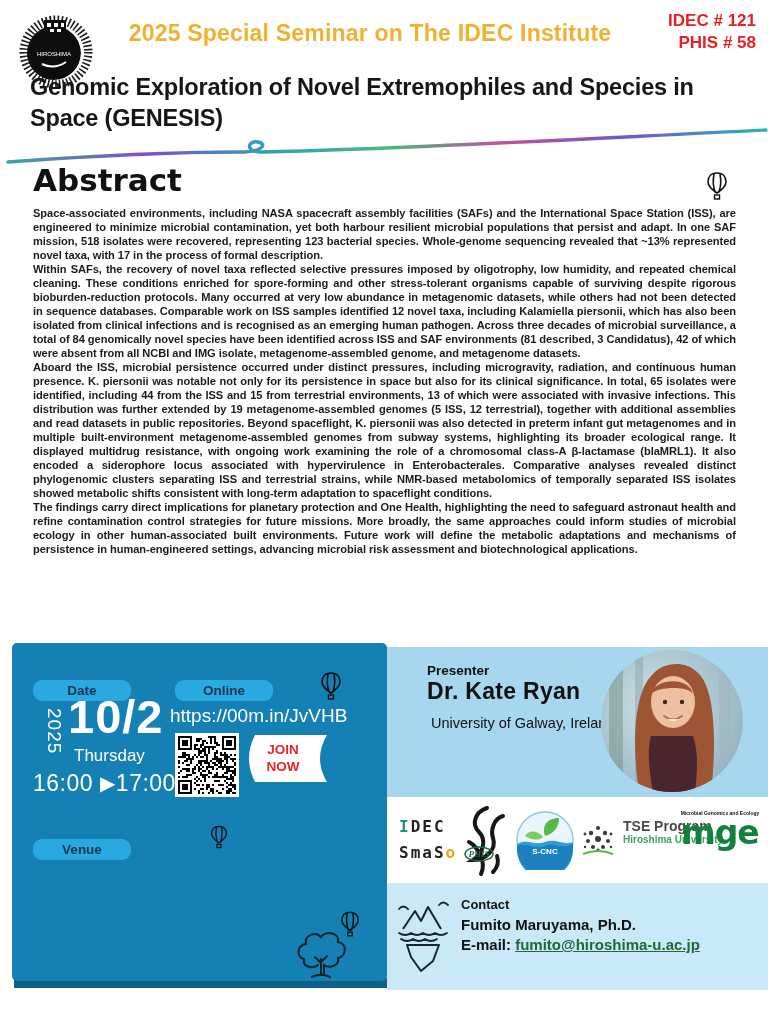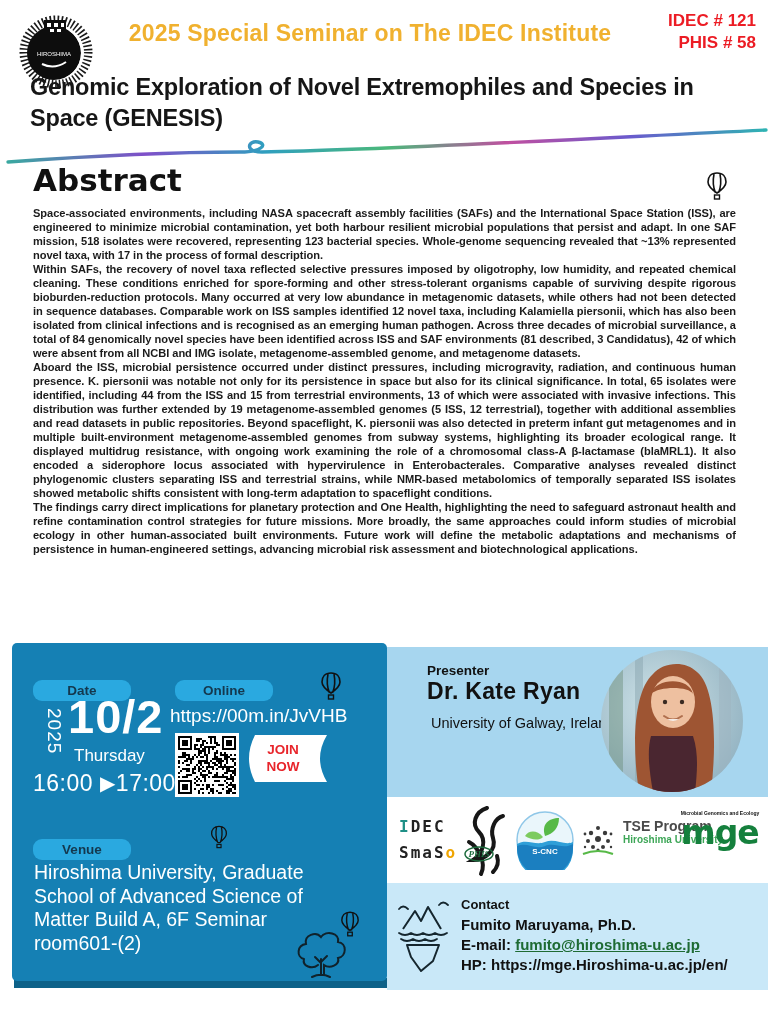--- a/index.html
+++ b/index.html
@@ -165,21 +165,20 @@
       <rect x="8.5" y="23" width="5" height="4" fill="none" stroke="#111" stroke-width="1.4"></rect>
     </svg>
 
     <div class="pill" id="venue-pill">Venue</div>
 
     <svg class="doodle" style="left:198px;top:182px;" width="18" height="24" viewBox="0 0 22 28">
       <path d="M11 1 C17 1 20 5 20 10 C20 15 14 19 11 21 C8 19 2 15 2 10 C2 5 5 1 11 1 Z M8 2 C7 7 7 15 9.5 21 M14 2 C15 7 15 15 12.5 21" fill="none" stroke="#111" stroke-width="1.6"></path>
       <rect x="8.5" y="23" width="5" height="4" fill="none" stroke="#111" stroke-width="1.4"></rect>
     </svg>
 
-    <div class="abs" id="venue-text">Hiroshima University, Graduate School of Advanced Science of Matter Build A, 6F Seminar room601-(2)</div>
 
     <svg class="doodle" style="left:328px;top:268px;" width="20" height="26" viewBox="0 0 22 28">
       <path d="M11 1 C17 1 20 5 20 10 C20 15 14 19 11 21 C8 19 2 15 2 10 C2 5 5 1 11 1 Z M8 2 C7 7 7 15 9.5 21 M14 2 C15 7 15 15 12.5 21" fill="none" stroke="#111" stroke-width="1.6"></path>
       <rect x="8.5" y="23" width="5" height="4" fill="none" stroke="#111" stroke-width="1.4"></rect>
     </svg>
     <svg class="doodle" style="left:282px;top:286px;" width="54" height="52" viewBox="0 0 54 52">
       <path d="M10 30 C2 28 3 16 12 15 C10 6 22 2 27 8 C32 1 46 4 44 13 C53 14 53 27 44 29 C46 36 36 40 30 36 L30 46 M24 36 C18 41 8 37 10 30 M27 30 L27 46 M21 28 L27 34 M33 27 L27 33 M18 48 C24 45 30 45 36 48" fill="none" stroke="#10222b" stroke-width="2" stroke-linecap="round"></path>
     </svg>
   </div>
 
@@ -269,19 +268,15 @@
       <path d="M8 34 L20 16 L26 26 L33 12 L46 34" fill="none" stroke="#15262e" stroke-width="2" stroke-linejoin="round"></path>
       <path d="M4 38 q6 4 12 0 q6 4 12 0 q6 4 12 0 q6 4 12 0 M6 44 q6 4 12 0 q6 4 12 0 q6 4 12 0" fill="none" stroke="#15262e" stroke-width="1.8" stroke-linecap="round"></path>
       <path d="M12 50 L44 50 L38 66 L26 76 L16 62 Z" fill="none" stroke="#15262e" stroke-width="2" stroke-linejoin="round"></path>
     </svg>
     <div class="abs" id="contact-heading">Contact</div>
     <div class="abs" id="contact-name">Fumito Maruyama, Ph.D.</div>
     <div class="abs" id="contact-email-line">
       <span>E-mail:</span>
       <a>fumito@hiroshima-u.ac.jp</a>
     </div>
-    <div class="abs" id="contact-hp-line">
-      <span>HP:</span>
-      <span>https://mge.Hiroshima-u.ac.jp/en/</span>
-    </div>
   </div>
 
 </div>
 
 </body></html>

